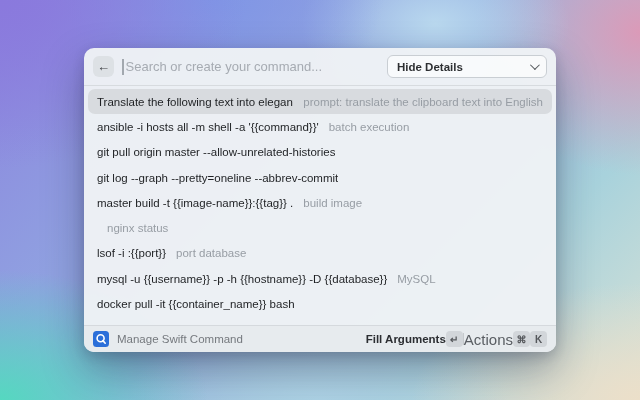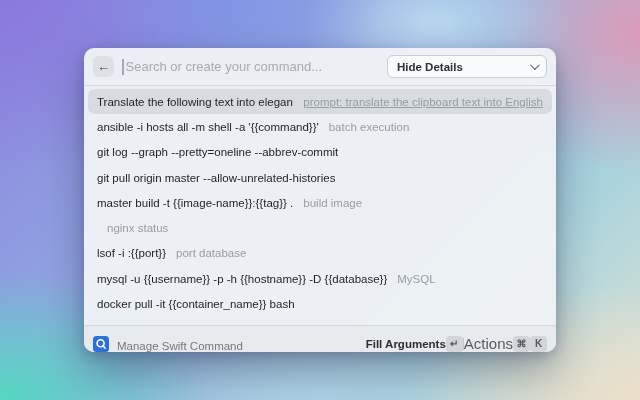--- a/index.html
+++ b/index.html
@@ -68,27 +68,27 @@
   .row.selected { background: #d8dbdf; }
   .row .title {
     font-size: 11.5px; font-weight: 500; color: #1e2023;
     white-space: nowrap; overflow: hidden; text-overflow: clip;
     flex: 0 1 auto;
   }
   .row .subtitle {
     font-size: 11.5px; font-weight: 400; color: #979da4;
     white-space: nowrap; margin-left: 10px; flex: none;
   }
-  .row .subtitle.right { margin-left: auto; padding-left: 10px; text-decoration: underline; }
+  .row .subtitle.right { margin-left: auto; padding-left: 10px; }
   .row .subtitle:empty { display: none; }
   
   .footer {
     flex: none; height: 27px;
     background: #e7ebee; border-top: 1px solid #d5d9dd;
-    display: flex; align-items: flex-end; padding: 0 9px;
+    display: flex; align-items: center; padding: 0 9px;
   }
   .app-icon { width: 16px; height: 16px; flex: none; margin-right: 8px; }
   .app-label { font-size: 11.5px; color: #75797e; white-space: nowrap; }
   .footer-right { margin-left: auto; display: flex; align-items: center; }
   .primary-action { font-size: 11.5px; font-weight: 700; color: #2c2e32; white-space: nowrap; }
   .secondary-action { font-size: 15px; font-weight: 500; color: #595d62; white-space: nowrap; }
   .key {
     min-width: 17px; height: 16px; padding: 0 3px;
     background: #d2d6da; border-radius: 4px;
     display: flex; align-items: center; justify-content: center;
@@ -116,25 +116,25 @@
   <div class="list">
     <div class="row selected">
       <span class="title">Translate the following text into elegant and natural English: "{...</span>
       <span class="subtitle right">prompt: translate the clipboard text into English</span>
     </div>
     <div class="row">
       <span class="title">ansible -i hosts all -m shell -a '{{command}}'</span>
       <span class="subtitle">batch execution</span>
     </div>
     <div class="row">
-      <span class="title">git log --graph --pretty=oneline --abbrev-commit</span>
+      <span class="title">git pull origin master --allow-unrelated-histories</span>
 
     </div>
     <div class="row">
-      <span class="title">git pull origin master --allow-unrelated-histories</span>
+      <span class="title">git log --graph --pretty=oneline --abbrev-commit</span>
 
     </div>
     <div class="row">
       <span class="title">master build -t {{image-name}}:{{tag}} .</span>
       <span class="subtitle">build image</span>
     </div>
     <div class="row">
       <span class="subtitle">nginx status</span>
     </div>
     <div class="row">

